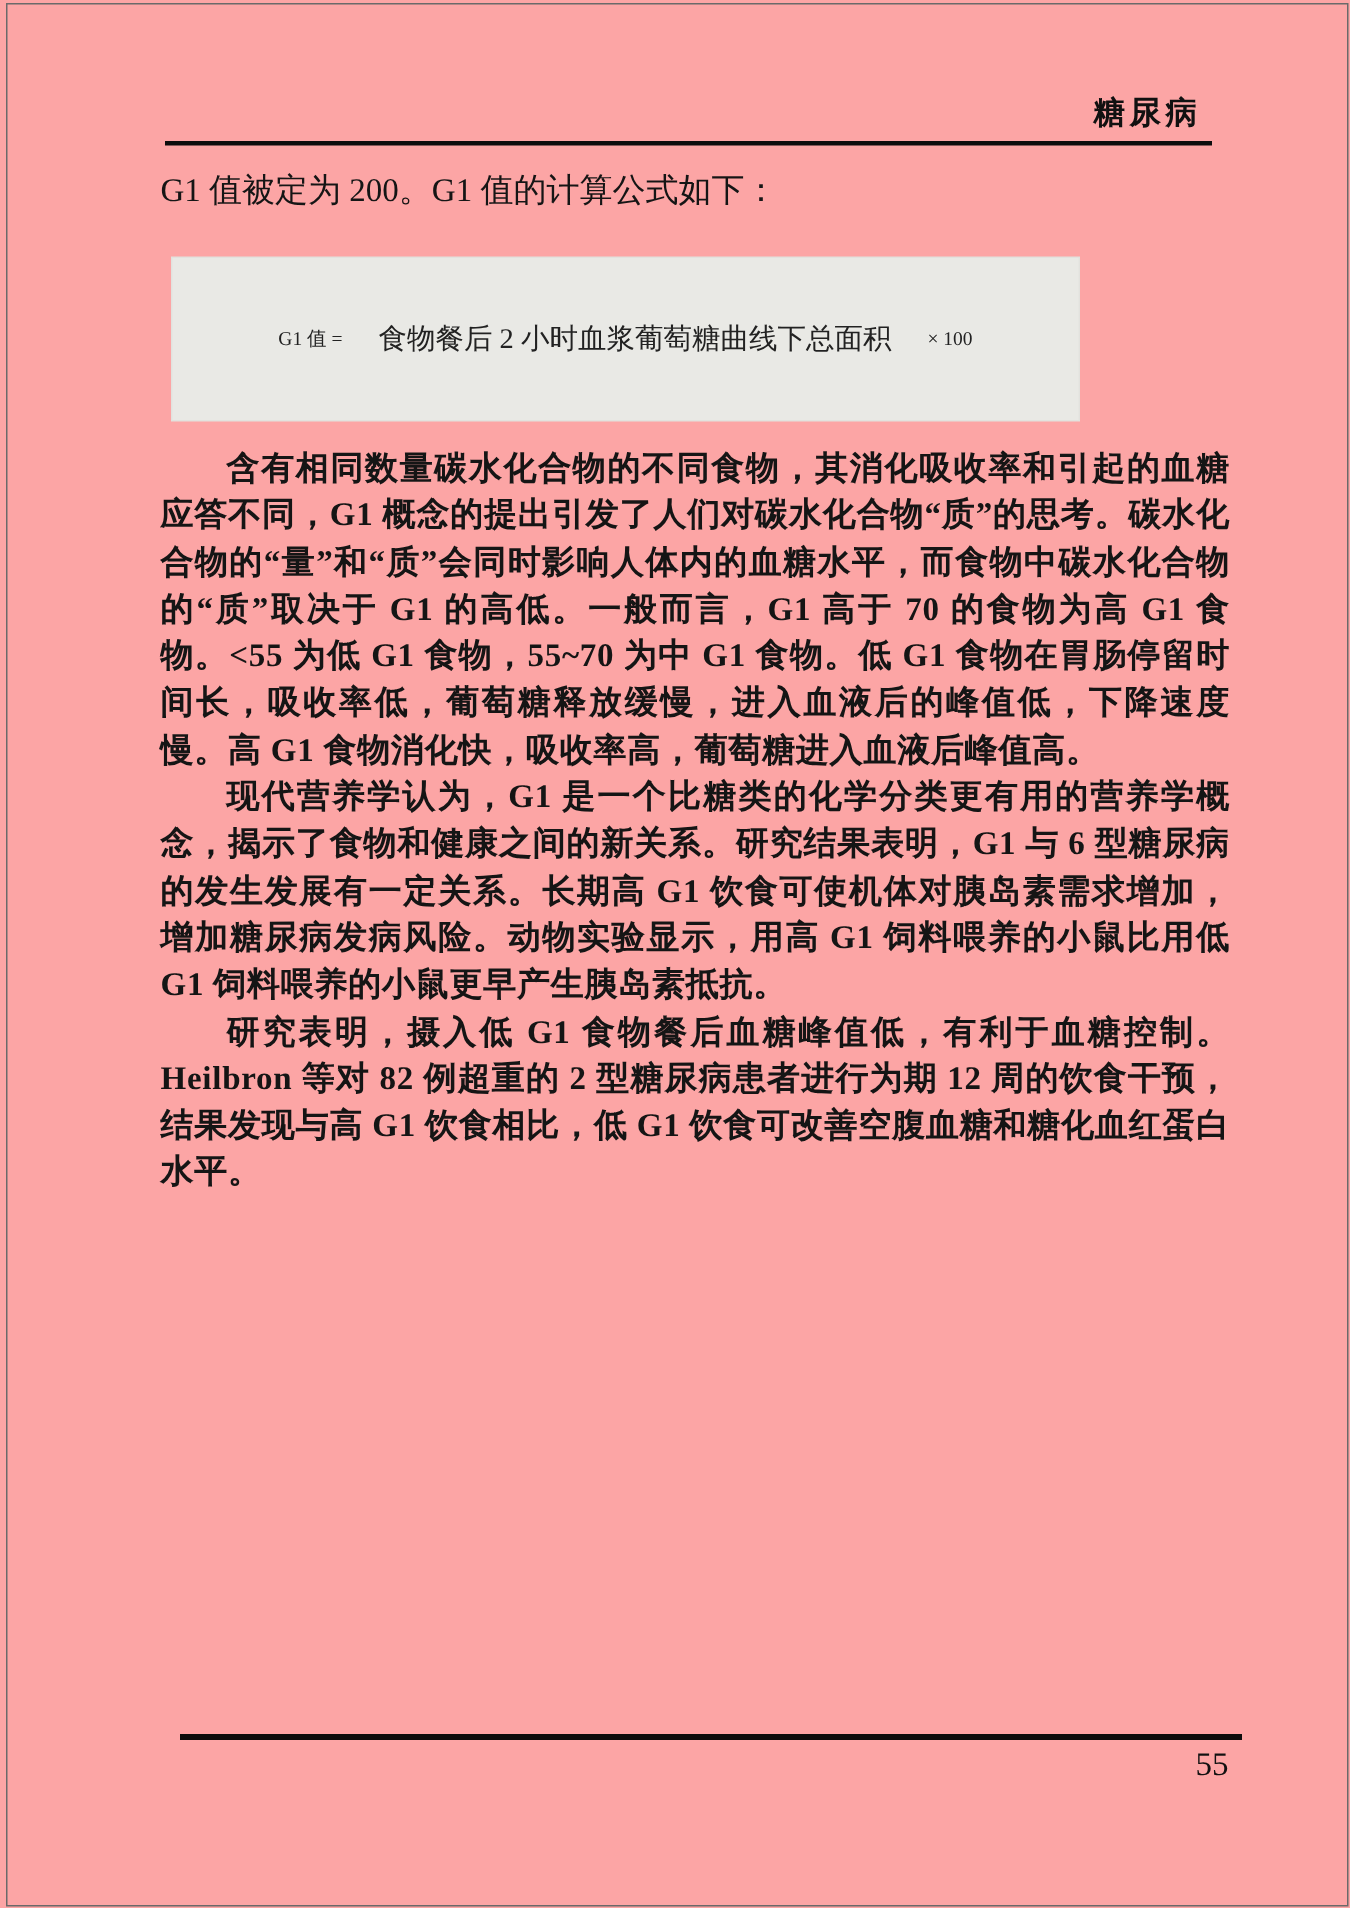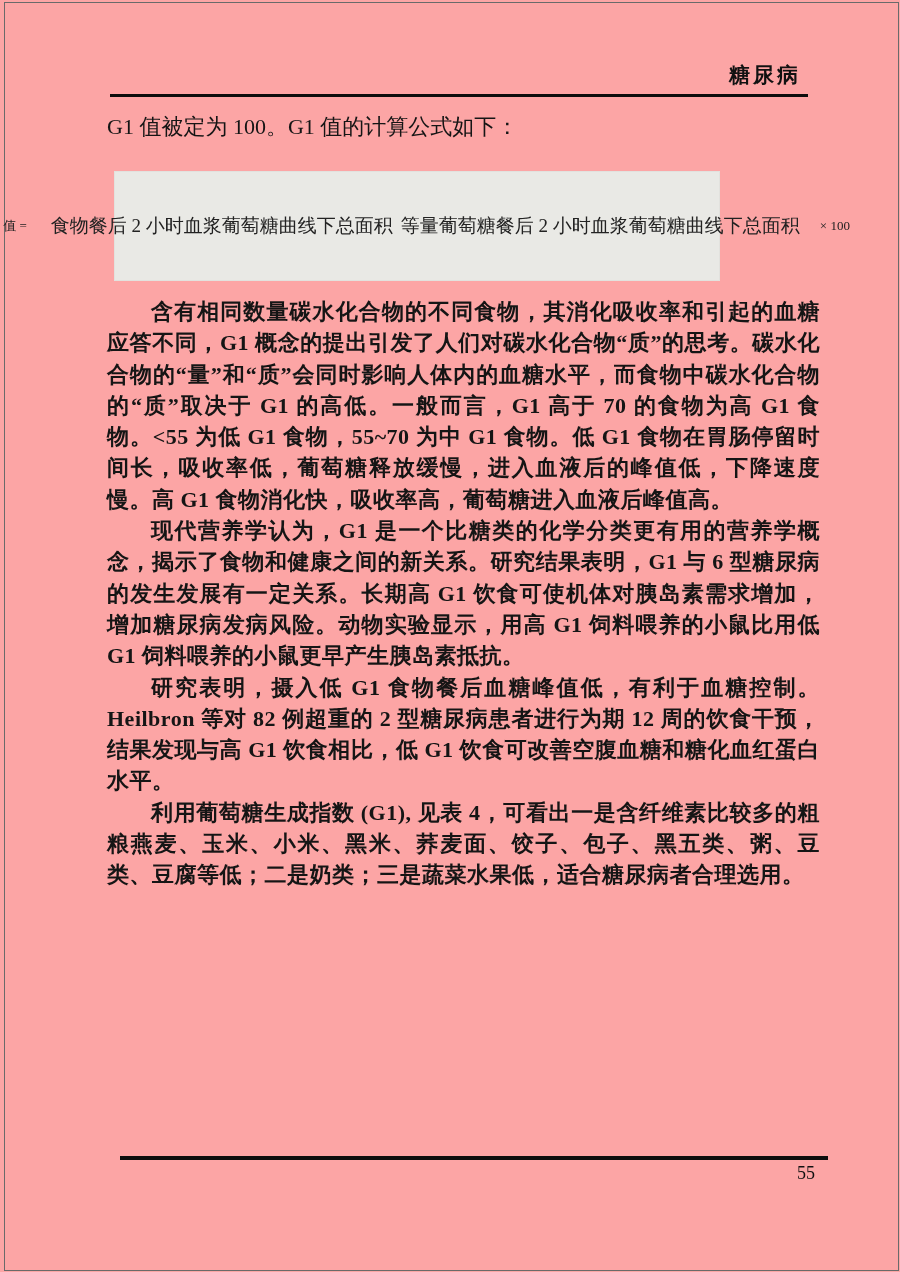--- a/index.html
+++ b/index.html
@@ -85,51 +85,49 @@
   .body-text p { margin: 0; text-indent: 2em; }
   .footer-rule {
     position: absolute;
     left: 120px; top: 1156px;
     width: 708px; height: 4px;
     background: #0d0d0d;
   }
   .page-number {
     position: absolute;
     left: 797px; top: 1163px;
-    font-size: 18px;
+    font-size: 22px;
     color: #111;
   }
 </style>
 </head>
 <body>
 
 <div class="page">
 
   <div class="frame"></div>
 
   <div class="running-title">糖尿病</div>
 
   <div class="header-rule"></div>
 
-  <div class="intro-line">G1 值被定为 100。G1 值的计算公式如下：</div>
+  <div class="intro-line">G1 值被定为 200。G1 值的计算公式如下：</div>
 
   <div class="formula-box">
     <span class="formula-lhs">G1 值 =</span>
     <span class="fraction">
       <span class="num">食物餐后 2 小时血浆葡萄糖曲线下总面积</span>
       <span class="frac-bar"></span>
-      <span class="den">等量葡萄糖餐后 2 小时血浆葡萄糖曲线下总面积</span>
     </span>
     <span class="formula-mult">× 100</span>
   </div>
 
   <div class="body-text">
     <p>含有相同数量碳水化合物的不同食物，其消化吸收率和引起的血糖应答不同，G1 概念的提出引发了人们对碳水化合物“质”的思考。碳水化合物的“量”和“质”会同时影响人体内的血糖水平，而食物中碳水化合物的“质”取决于 G1 的高低。一般而言，G1 高于 70 的食物为高 G1 食物。&lt;55 为低 G1 食物，55~70 为中 G1 食物。低 G1 食物在胃肠停留时间长，吸收率低，葡萄糖释放缓慢，进入血液后的峰值低，下降速度慢。高 G1 食物消化快，吸收率高，葡萄糖进入血液后峰值高。</p>
     <p>现代营养学认为，G1 是一个比糖类的化学分类更有用的营养学概念，揭示了食物和健康之间的新关系。研究结果表明，G1 与 6 型糖尿病的发生发展有一定关系。长期高 G1 饮食可使机体对胰岛素需求增加，增加糖尿病发病风险。动物实验显示，用高 G1 饲料喂养的小鼠比用低 G1 饲料喂养的小鼠更早产生胰岛素抵抗。</p>
     <p>研究表明，摄入低 G1 食物餐后血糖峰值低，有利于血糖控制。Heilbron 等对 82 例超重的 2 型糖尿病患者进行为期 12 周的饮食干预，结果发现与高 G1 饮食相比，低 G1 饮食可改善空腹血糖和糖化血红蛋白水平。</p>
-    <p>利用葡萄糖生成指数 (G1), 见表 4，可看出一是含纤维素比较多的粗粮燕麦、玉米、小米、黑米、荞麦面、饺子、包子、黑五类、粥、豆类、豆腐等低；二是奶类；三是蔬菜水果低，适合糖尿病者合理选用。</p>
   </div>
 
   <div class="footer-rule"></div>
 
   <div class="page-number">55</div>
 
 </div>
 
 </body></html>

